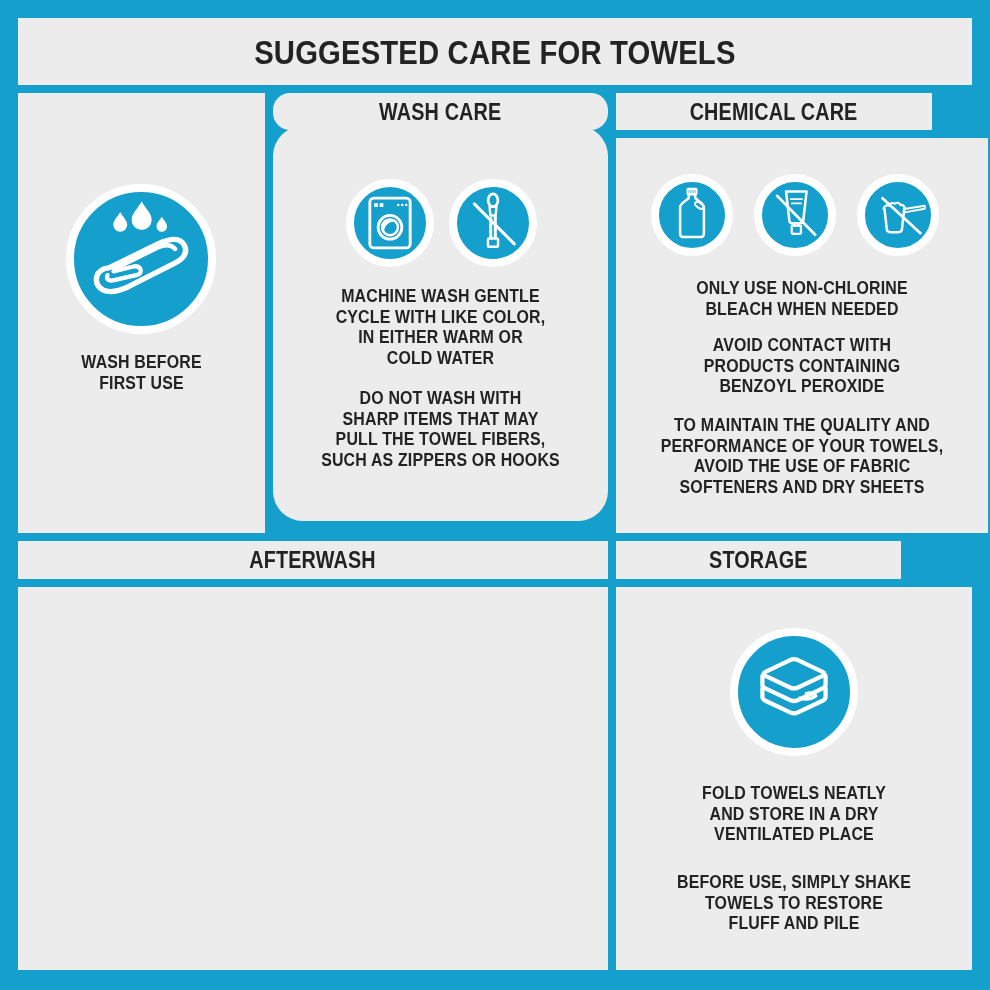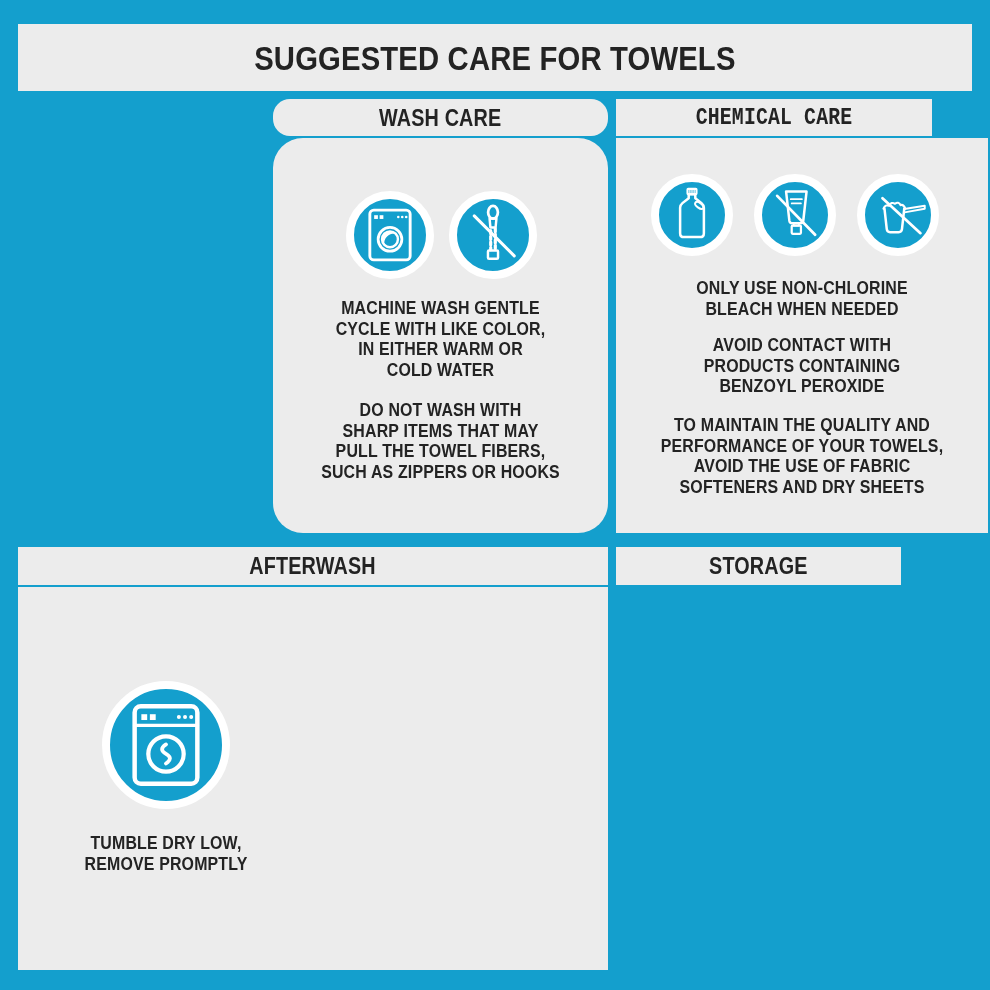--- a/index.html
+++ b/index.html
@@ -5,21 +5,21 @@
   :root{
     --accent:#149FCD;
     --panel-bg:#ECECEC;
     --text:#232323;
     --icon-stroke:#FFFFFF;
   }
   html,body{margin:0;padding:0;}
   body{font-family:"Liberation Sans","DejaVu Sans",sans-serif;background:#fff;}
   #canvas{position:relative;width:990px;height:990px;background:var(--accent);overflow:hidden;}
   .panel{position:absolute;background:var(--panel-bg);}
-  .hdr{display:flex;align-items:center;justify-content:center;margin-top:6px;}
+  .hdr{display:flex;align-items:center;justify-content:center;}
   .hdr .txt{position:static;}
   .txt{
     position:absolute;left:0;right:0;
     text-align:center;
     color:var(--text);
     font-weight:700;
     letter-spacing:.2px;
     white-space:pre-line;
     transform:scaleX(.86);
     transform-origin:50% 50%;
@@ -39,26 +39,40 @@
 </style>
 </head>
 <body>
 
 <div id="canvas">
 
   <div class="panel hdr" style="left:18px;top:18px;width:954px;height:67px;">
     <div class="txt title-txt">SUGGESTED CARE FOR TOWELS</div>
   </div>
 
+  <div class="panel" style="left:18px;top:93px;width:247px;height:440px;">
+    <div class="badge" style="left:48px;top:91px;width:150px;height:150px;">
+      <svg viewBox="0 0 100 100" fill="none" stroke="#fff" stroke-width="4" stroke-linecap="round" stroke-linejoin="round">
+        <path fill="#fff" stroke="none" d="M50.5 7c-3.4 5.8-7.5 9.2-7.5 13.8a7.5 7.5 0 0 0 15 0C58 16.2 53.9 12.8 50.5 7z"></path>
+        <path fill="#fff" stroke="none" d="M34.5 15c-2.3 4-5.2 6.3-5.2 9.5a5.2 5.2 0 0 0 10.4 0c0-3.2-2.9-5.5-5.2-9.5z"></path>
+        <path fill="#fff" stroke="none" d="M65.5 18.5c-1.8 3-3.9 4.8-3.9 7.2a3.9 3.9 0 0 0 7.8 0c0-2.4-2.1-4.2-3.9-7.2z"></path>
+        <path d="M63 38.5 Q78.5 31.5 82.5 40 Q86 48 74.5 53.5 L41 70.5 Q28 76.5 21.5 73 Q15.5 69.5 17 63 Q18.5 57.5 26.5 56.5 Z"></path>
+        <path stroke-width="3.2" d="M30 57.5 L62.5 41.5 Q71 37.5 75.5 42.5"></path>
+        <path stroke-width="3.2" d="M25 62 Q23.5 66.5 29 66 L46.5 62 Q51 61 49.5 57.5 Q48 54.5 43.5 55.8 L29.5 59.2"></path>
+      </svg>
+    </div>
+    <div class="txt body-txt" style="top:259px;">WASH BEFORE
+FIRST USE</div>
+  </div>
 
   <div class="panel hdr" style="left:273px;top:93px;width:335px;height:37px;border-radius:17px;">
     <div class="txt hdr-txt">WASH CARE</div>
   </div>
 
-  <div class="panel" style="left:273px;top:138px;width:335px;height:395px;border-radius:30px;">
+  <div class="panel" style="left:273px;top:126px;width:335px;height:395px;border-radius:30px;">
     <div class="badge" style="left:73px;top:53px;width:88px;height:88px;">
       <svg viewBox="0 0 100 100" fill="none" stroke="#fff" stroke-width="4" stroke-linecap="round" stroke-linejoin="round">
         <rect x="22" y="15.5" width="56" height="69" rx="5.5"></rect>
         <rect fill="#fff" stroke="none" x="28" y="22.5" width="5.2" height="5.2"></rect>
         <rect fill="#fff" stroke="none" x="35.6" y="22.5" width="5.2" height="5.2"></rect>
         <circle fill="#fff" stroke="none" cx="61.5" cy="25" r="1.8"></circle>
         <circle fill="#fff" stroke="none" cx="67" cy="25" r="1.8"></circle>
         <circle fill="#fff" stroke="none" cx="72.5" cy="25" r="1.8"></circle>
         <circle cx="50" cy="56" r="16.5" stroke-width="3.8"></circle>
         <circle cx="50" cy="56" r="11" stroke-width="3.4"></circle>
@@ -78,21 +92,21 @@
     <div class="txt body-txt" style="top:160px;">MACHINE WASH GENTLE
 CYCLE WITH LIKE COLOR,
 IN EITHER WARM OR
 COLD WATER</div>
     <div class="txt body-txt" style="top:262px;">DO NOT WASH WITH
 SHARP ITEMS THAT MAY
 PULL THE TOWEL FIBERS,
 SUCH AS ZIPPERS OR HOOKS</div>
   </div>
 
-  <div class="panel hdr" style="left:616px;top:93px;width:316px;height:37px;font-family:Liberation Mono, monospace;">
+  <div class="panel hdr" style="left:616px;top:93px;width:316px;height:37px;">
     <div class="txt hdr-txt">CHEMICAL CARE</div>
   </div>
 
   <div class="panel" style="left:616px;top:138px;width:372px;height:395px;">
     <div class="badge" style="left:35px;top:36px;width:82px;height:82px;">
       <svg viewBox="0 0 100 100" fill="none" stroke="#fff" stroke-width="3.8" stroke-linecap="round" stroke-linejoin="round">
         <rect x="43.2" y="10.5" width="13.6" height="8" rx="1" stroke-width="3.2"></rect>
         <path stroke-width="2" d="M46.8 10.5 V18.5 M50 10.5 V18.5 M53.2 10.5 V18.5"></path>
         <path d="M45 18.5 H55 V24.5 L64.5 32 Q68 34.8 68 39 V77.5 Q68 83.5 62 83.5 H38 Q32 83.5 32 77.5 V39 Q32 34.8 35.5 32 L45 24.5 Z"></path>
         <ellipse cx="61" cy="35.5" rx="7.2" ry="3.6" stroke-width="3" transform="rotate(36 61 35.5)"></ellipse>
@@ -124,37 +138,36 @@
 PERFORMANCE OF YOUR TOWELS,
 AVOID THE USE OF FABRIC
 SOFTENERS AND DRY SHEETS</div>
   </div>
 
   <div class="panel hdr" style="left:18px;top:541px;width:590px;height:38px;">
     <div class="txt hdr-txt">AFTERWASH</div>
   </div>
 
   <div class="panel" style="left:18px;top:587px;width:590px;height:383px;">
-    <div class="aw-item" style="left:20px;">
-      <div class="badge" style="left:64px;top:94px;width:128px;height:128px;">
-        <svg viewBox="0 0 100 100" fill="none" stroke="#fff" stroke-width="4" stroke-linecap="round" stroke-linejoin="round">
-          <rect x="22" y="15.5" width="56" height="69" rx="5.5"></rect>
-          <rect fill="#fff" stroke="none" x="28" y="22.5" width="5.2" height="5.2"></rect>
-          <rect fill="#fff" stroke="none" x="35.6" y="22.5" width="5.2" height="5.2"></rect>
-          <circle fill="#fff" stroke="none" cx="61.5" cy="25" r="1.8"></circle>
-          <circle fill="#fff" stroke="none" cx="67" cy="25" r="1.8"></circle>
-          <circle fill="#fff" stroke="none" cx="72.5" cy="25" r="1.8"></circle>
-          <path stroke-width="3" d="M22 32.5 H78"></path>
-          <circle cx="50" cy="58" r="15.8" stroke-width="3.8"></circle>
-          <path stroke-width="3.4" d="M50 49.5 Q43 54 50 58 Q57 62 50 66.5"></path>
-        </svg>
-      </div>
-      <div class="txt body-txt" style="top:246px;">TUMBLE DRY LOW,
-REMOVE PROMPTLY</div>
-    </div>
   </div>
 
   <div class="panel hdr" style="left:616px;top:541px;width:285px;height:38px;">
     <div class="txt hdr-txt">STORAGE</div>
   </div>
 
+  <div class="panel" style="left:616px;top:587px;width:356px;height:383px;">
+    <div class="badge" style="left:114px;top:41px;width:128px;height:128px;">
+      <svg viewBox="0 0 100 100" fill="none" stroke="#fff" stroke-width="3.8" stroke-linecap="round" stroke-linejoin="round">
+        <path d="M46.5 21.5 Q50 19.8 53.5 21.5 L75.5 32 Q79 33.8 75.5 35.6 L53.5 46 Q50 47.7 46.5 46 L24.5 35.6 Q21 33.8 24.5 32 Z"></path>
+        <path d="M21.8 35.5 V43.5 Q21.8 45.5 24.5 46.8 L46.5 57.2 Q50 58.9 53.5 57.2 L75.5 46.8 Q78.2 45.5 78.2 43.5 V35.5"></path>
+        <path stroke-width="3" d="M55 55.5 Q63 58 69.5 53.5 Q67 49.5 61 51.5"></path>
+        <path d="M21.8 46.5 V54.5 Q21.8 56.5 24.5 57.8 L46.5 68.2 Q50 69.9 53.5 68.2 L75.5 57.8 Q78.2 56.5 78.2 54.5 V46.5"></path>
+      </svg>
+    </div>
+    <div class="txt body-txt" style="top:196px;">FOLD TOWELS NEATLY
+AND STORE IN A DRY
+VENTILATED PLACE</div>
+    <div class="txt body-txt" style="top:285px;">BEFORE USE, SIMPLY SHAKE
+TOWELS TO RESTORE
+FLUFF AND PILE</div>
+  </div>
 
 </div>
 
 </body></html>

